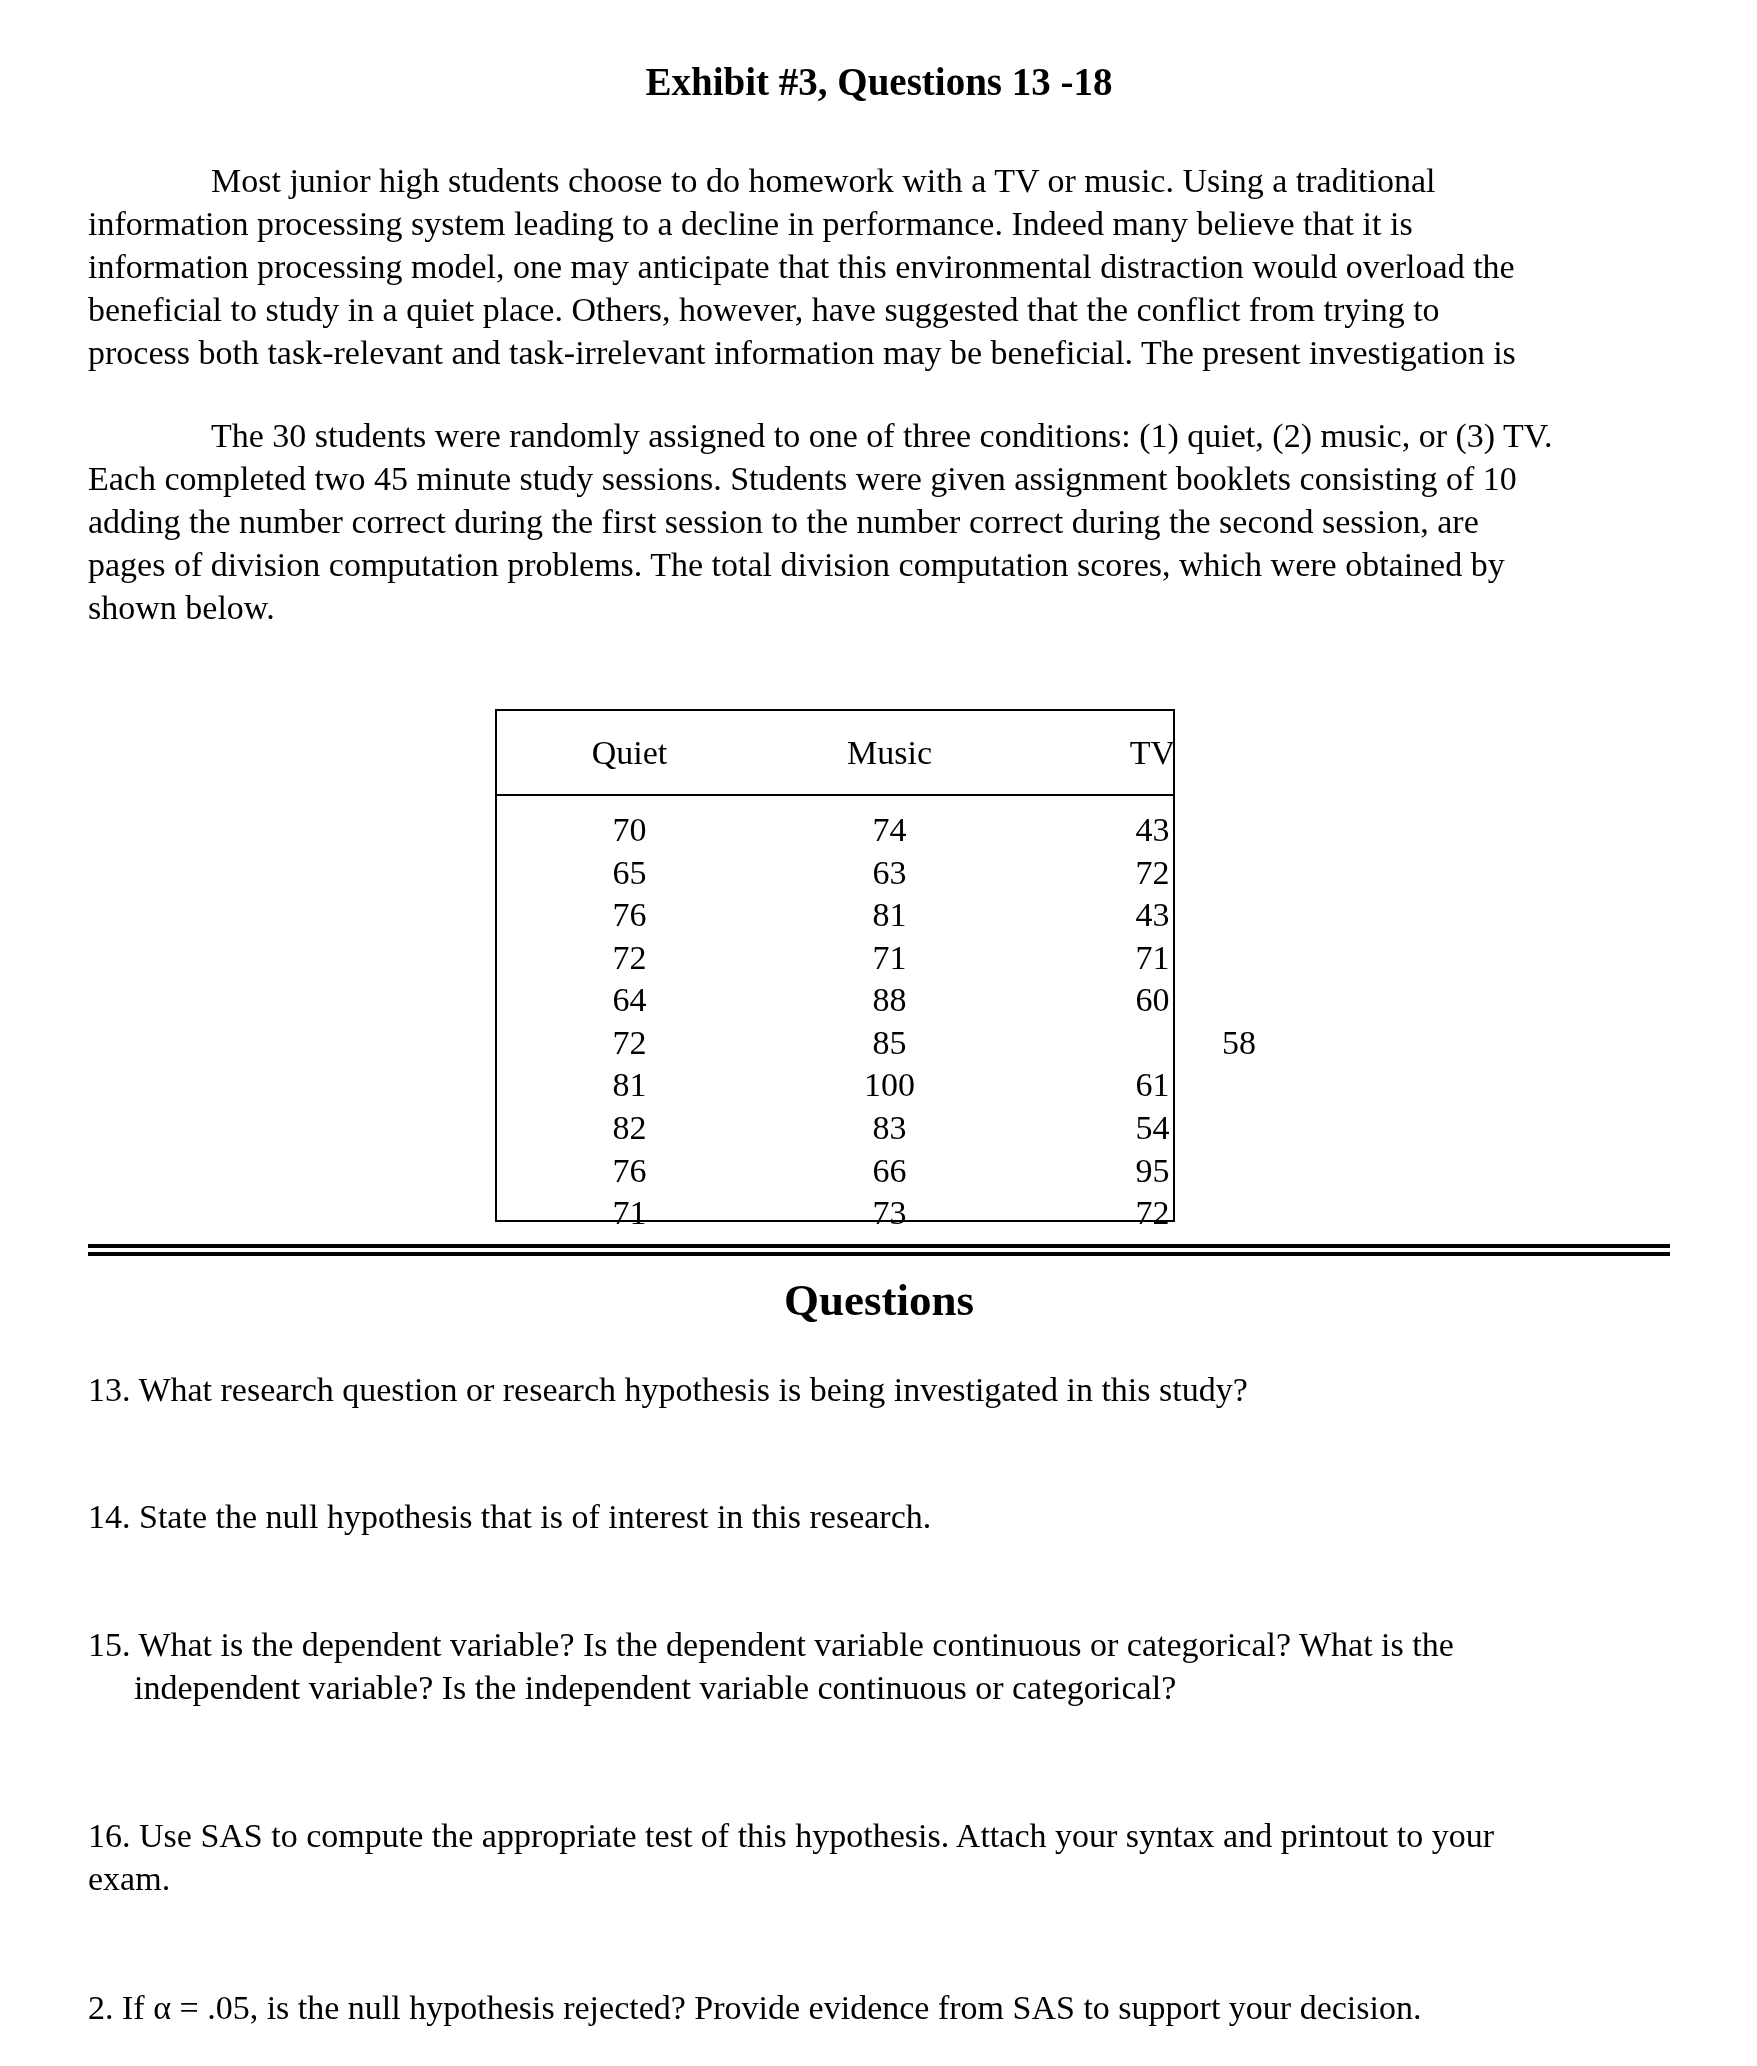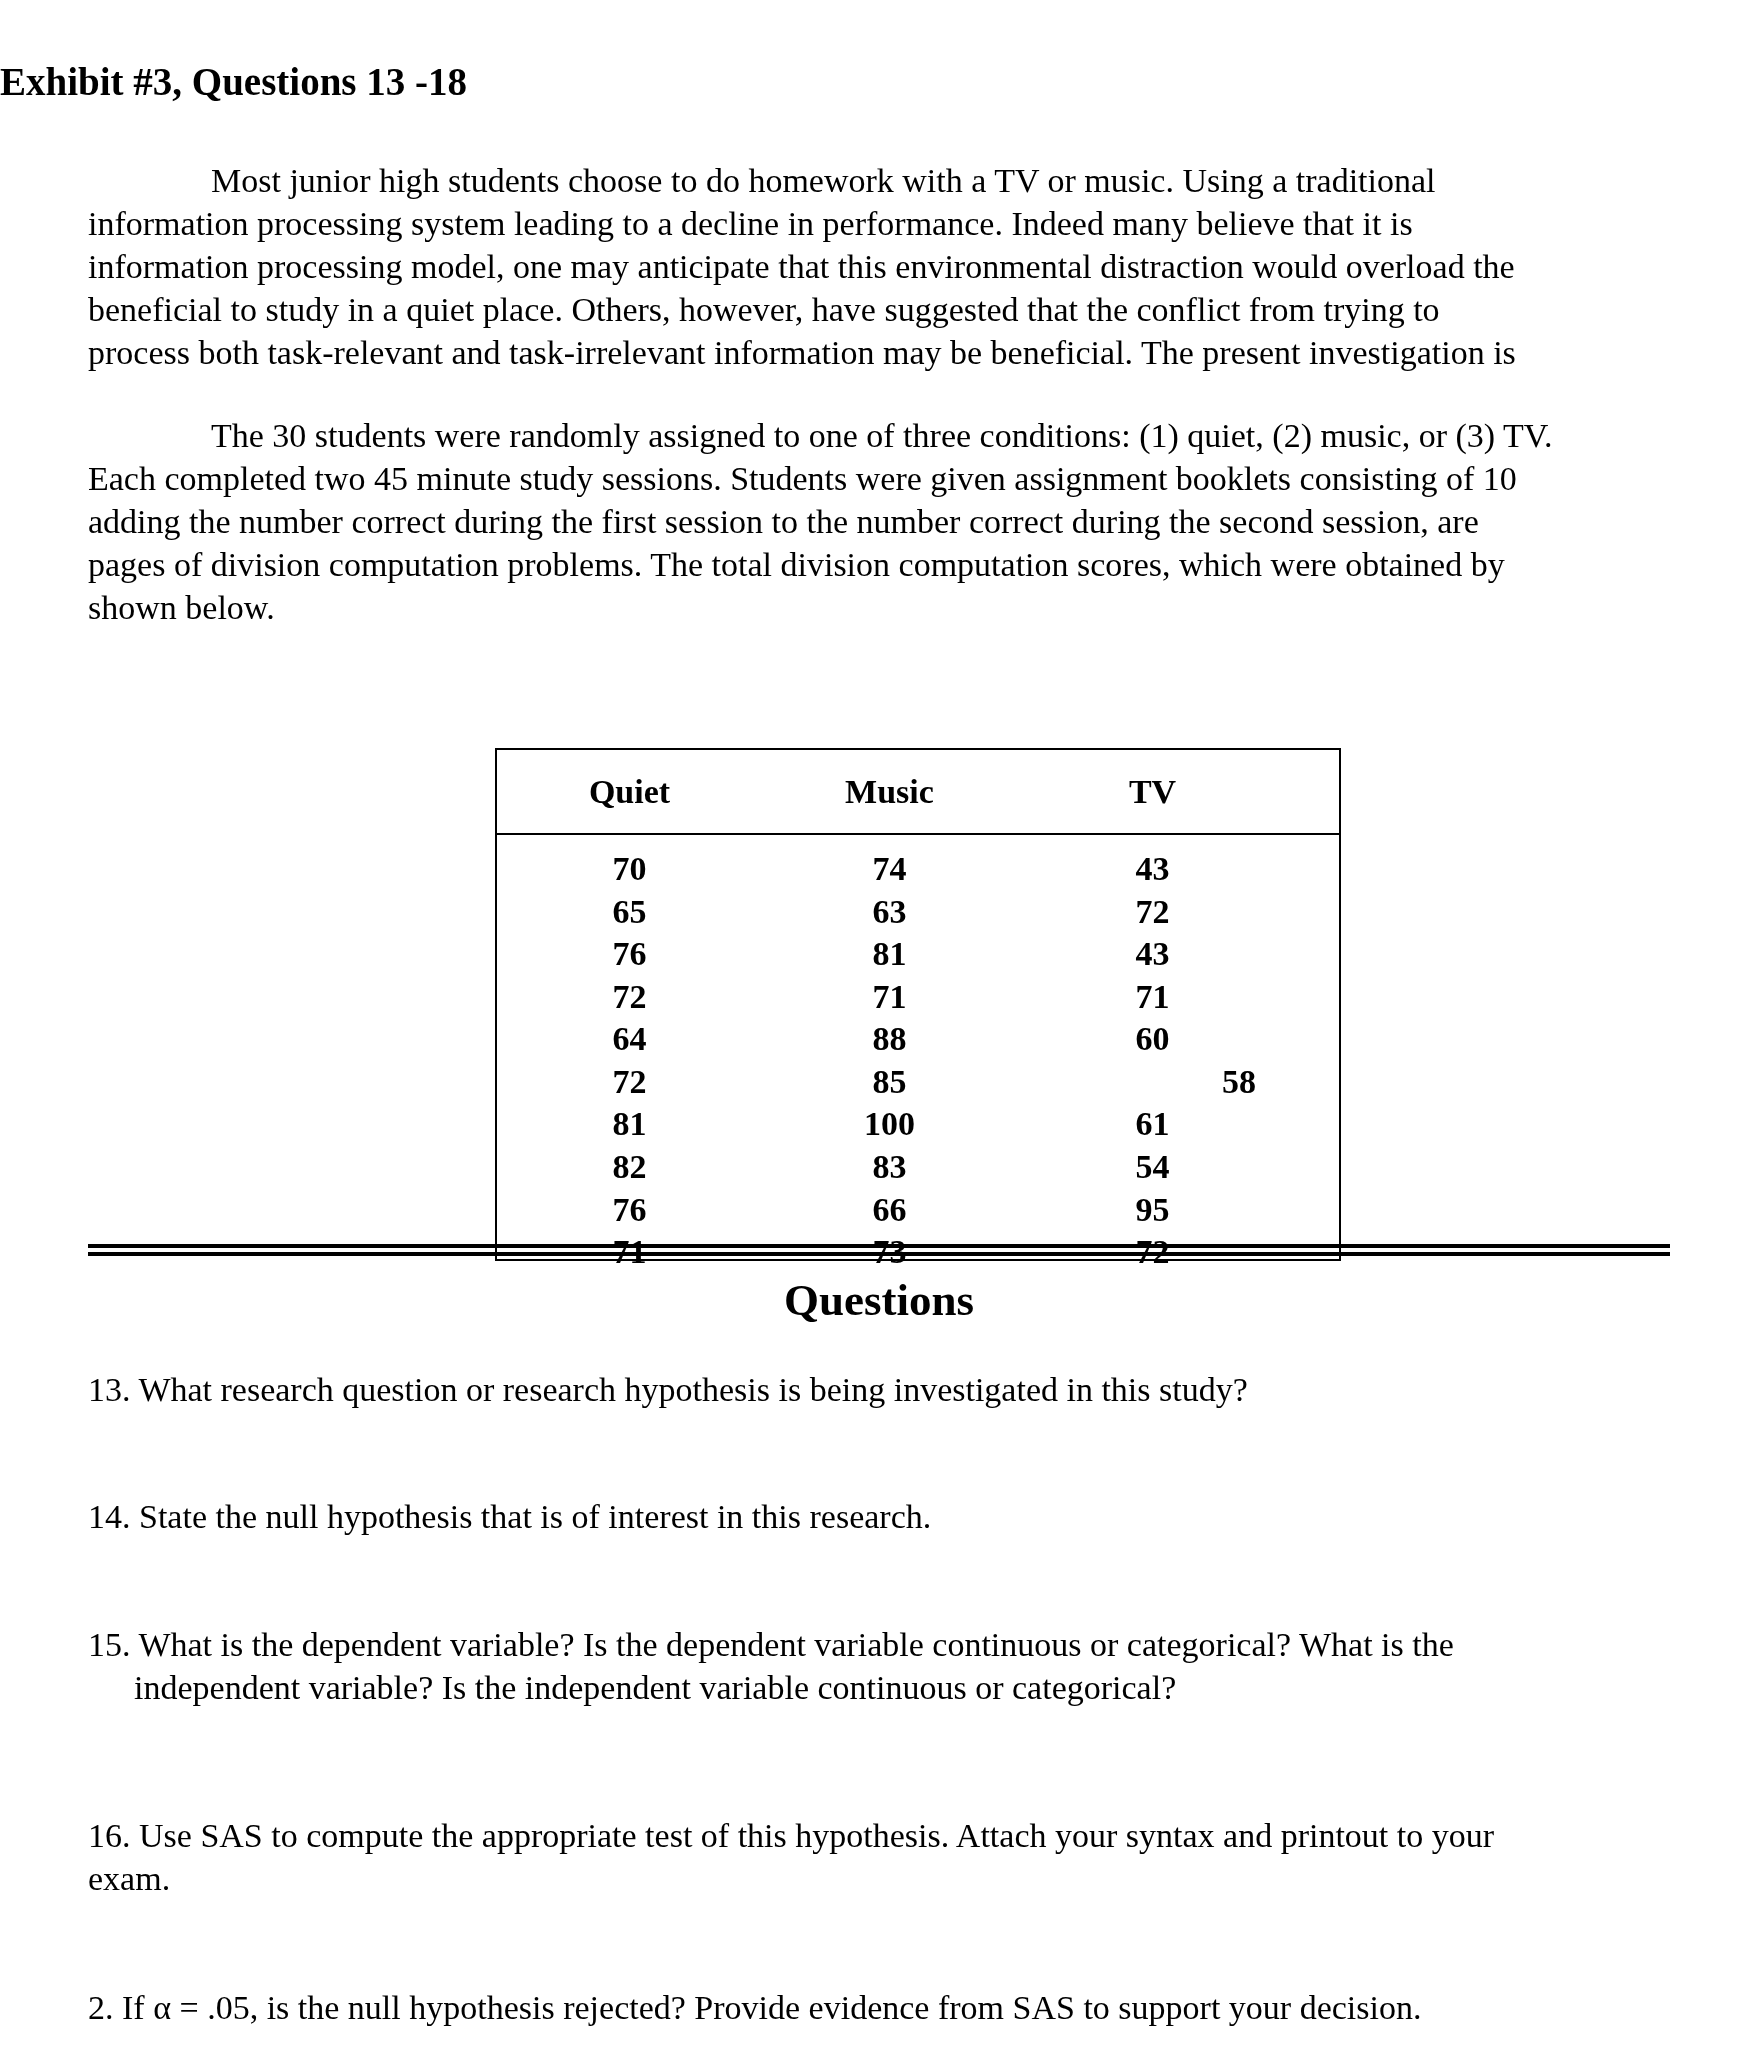--- a/index.html
+++ b/index.html
@@ -1,23 +1,23 @@
 <!DOCTYPE html>
 <html style="font-size:6.6px"><head>
 <meta charset="utf-8">
 <style>
   html, body { margin: 0; padding: 0; background: #ffffff; }
   body { width: 1758px; height: 2234px; position: relative; overflow: hidden;
          font-family: "Liberation Serif", "DejaVu Serif", serif; color: #000; }
   .abs { position: absolute; }
-  #title { left: 0; width: 1758px; top: 57px; font-weight: bold; font-size: 39px; line-height: 50px; }
+  #title { left: 0; width: 1758px; top: 57px; text-align: center; font-weight: bold; font-size: 39px; line-height: 50px; }
   .para { left: 88px; width: 1603px; font-size: 34px; line-height: 43px; text-align: left; }
   .para .line { display: block; white-space: nowrap; }
   .para .indent { padding-left: 123px; }
-  #table-box { left: 495px; top: 748px; width: 846px; height: 513px; border: 2.1px solid #000; box-sizing: border-box; font-weight: bold; }
+  #table-box { left: 495px; top: 709px; width: 680px; height: 513px; border: 2.1px solid #000; box-sizing: border-box; }
   #table-head { position: absolute; left: 0; top: 0; width: 100%; height: 85px; border-bottom: 2.1px solid #000; box-sizing: border-box; }
   .th { position: absolute; top: 20.7px; font-size: 34px; line-height: 41px; width: 207px; text-align: center; }
   .col0 { left: 29px; } .col1 { left: 289px; } .col2 { left: 552px; }
   .td { position: absolute; font-size: 34px; line-height: 43px; width: 207px; text-align: center; }
   #rule1 { left: 88px; top: 1244px; width: 1582px; height: 4.1px; background: #000; }
   #rule2 { left: 88px; top: 1252px; width: 1582px; height: 4.1px; background: #000; }
   #questions-heading { left: 0; width: 1758px; top: 1275px; text-align: center; font-weight: bold; font-size: 45px; line-height: 50px; }
   .q { left: 88px; width: 1603px; font-size: 34px; line-height: 43px; }
   .q .line { display: block; white-space: nowrap; }
   .q .hang { padding-left: 46px; }

